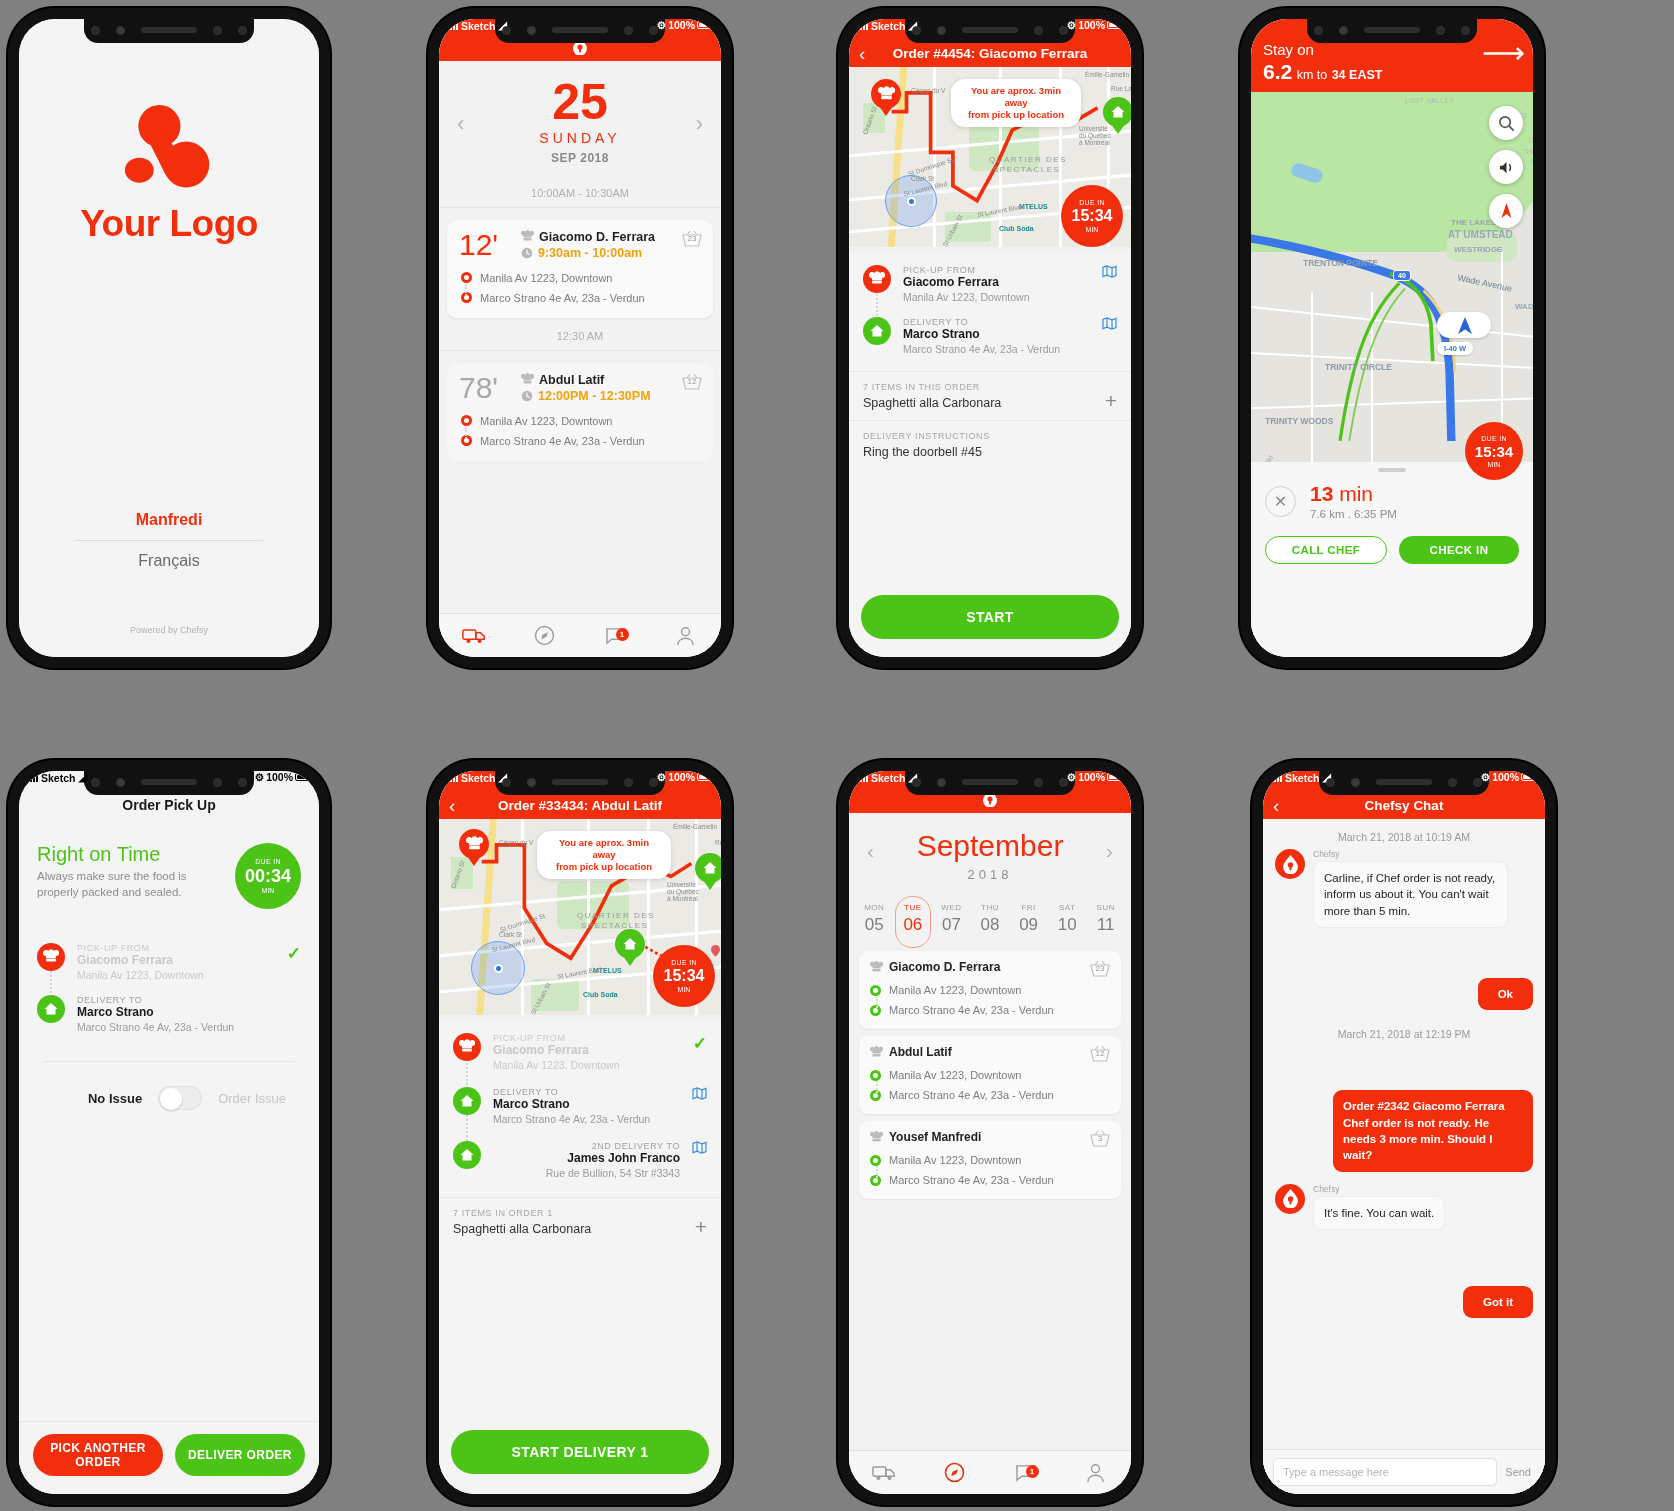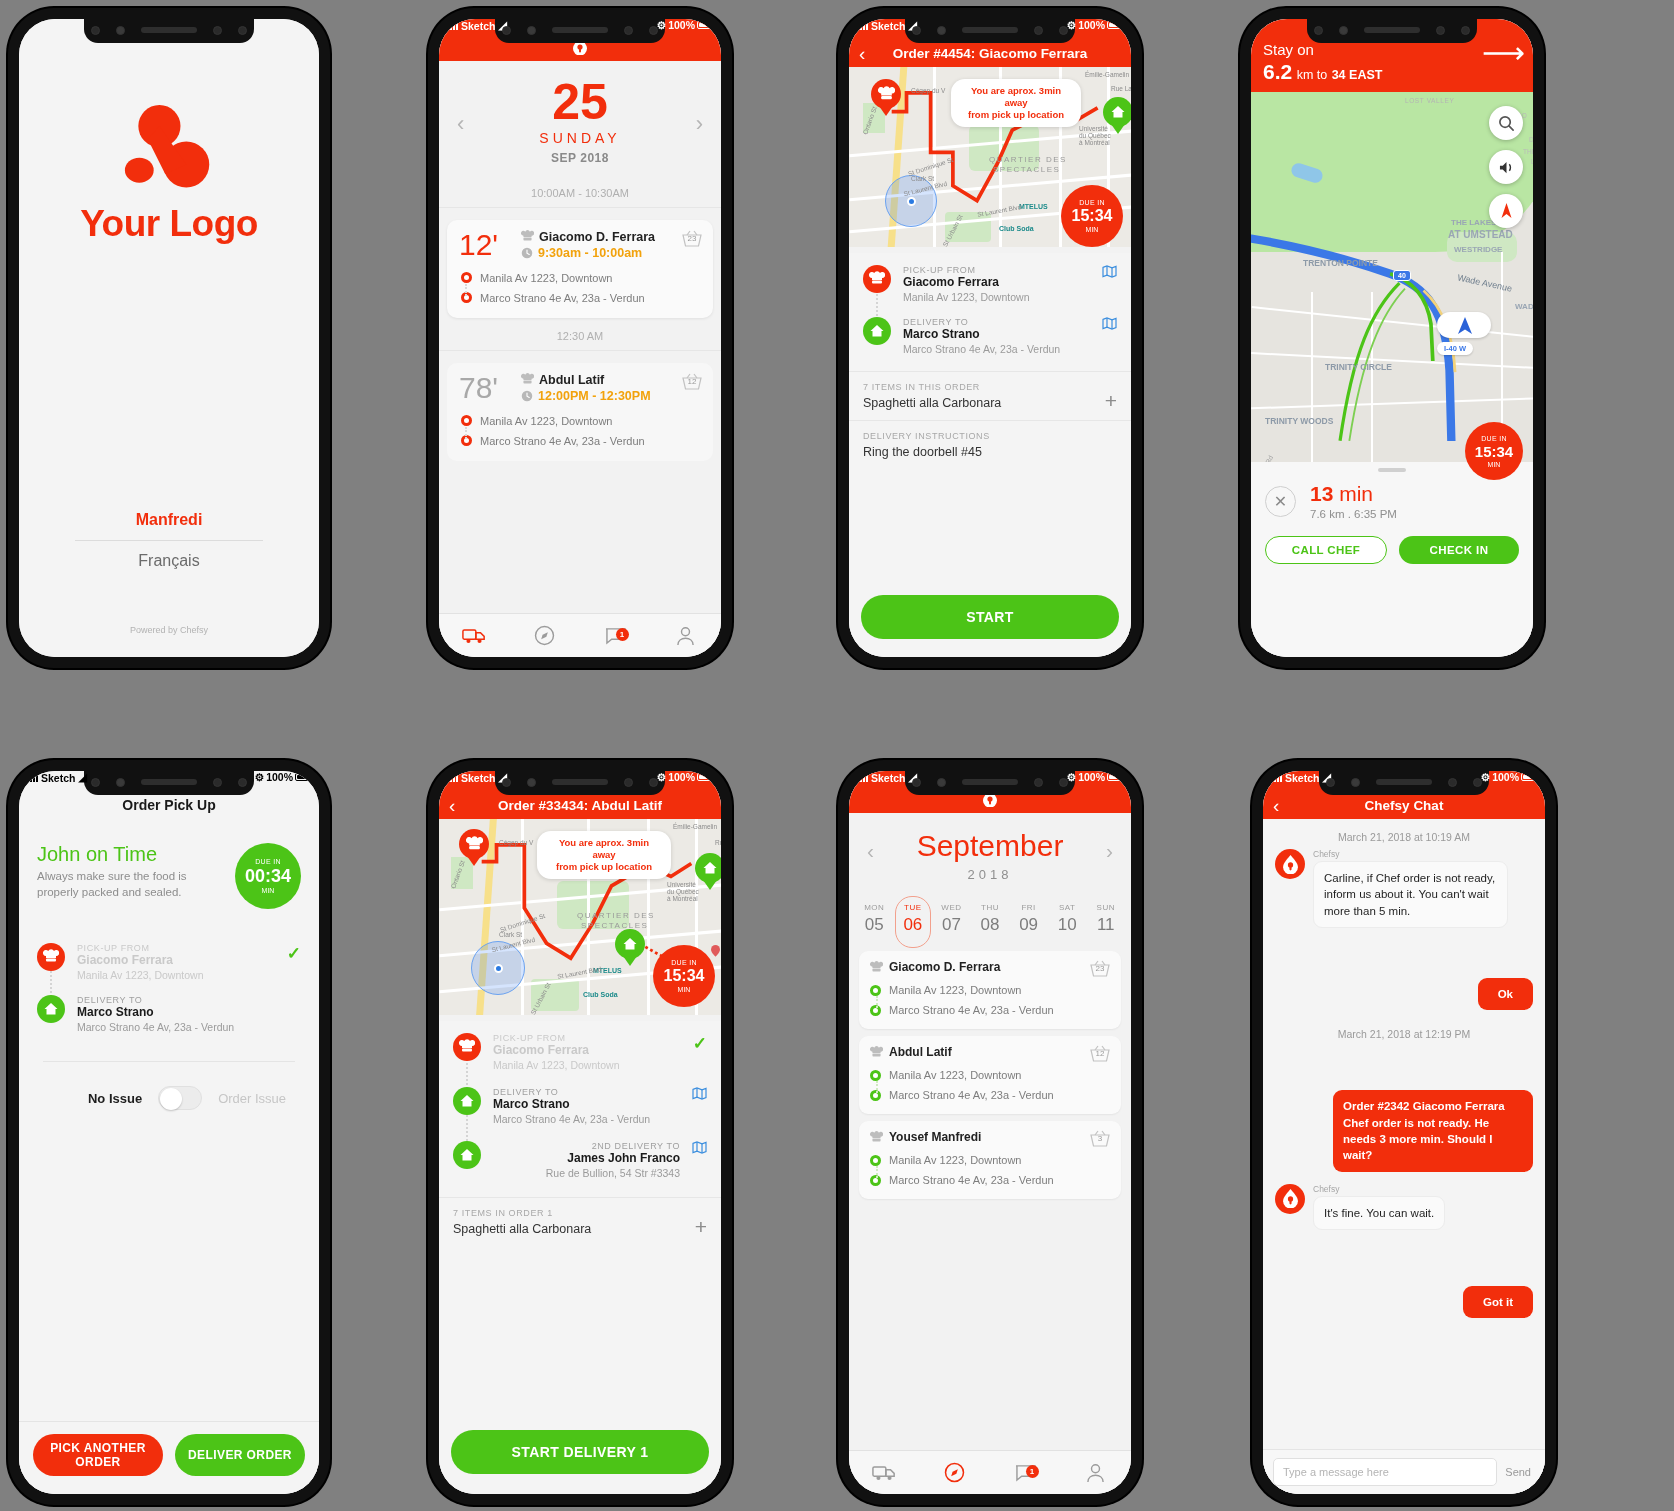--- a/index.html
+++ b/index.html
@@ -739,21 +739,21 @@
             <span class="speaker"></span>
             <span class="d"></span>
             <span class="d"></span>
           </div>
 
         <div style="text-align:center;padding-top:26px;font-size:14px;font-weight:bold;color:#1a1a1a;">Order Pick Up</div>
 
         <div class="body">
           <div style="display:flex;align-items:flex-start;padding:30px 18px 0;">
             <div style="flex:1;padding-right:10px;">
-              <div class="ontime">John on Time</div>
+              <div class="ontime">Right on Time</div>
               <div class="ontimesub">Always make sure the food is properly packed and sealed.</div>
             </div>
             <div class="due" style="width:66px;height:66px;background:#4CC417;flex:none;">
               <span class="lbl">DUE IN</span>
               <span class="big" style="font-size:18px;margin:2px 0;">00:34</span>
               <span class="min">MIN</span>
             </div>
           </div>
 
           <div style="position:relative;padding:34px 0 0;">

